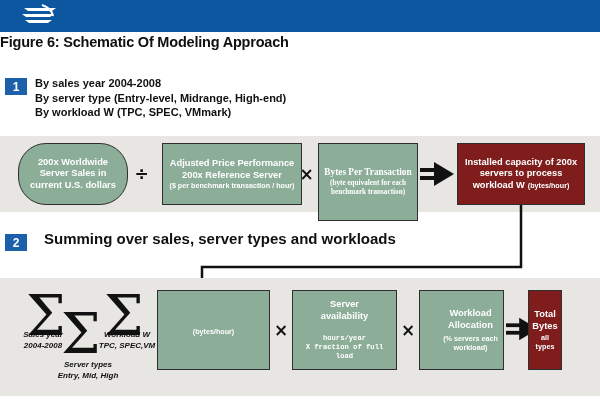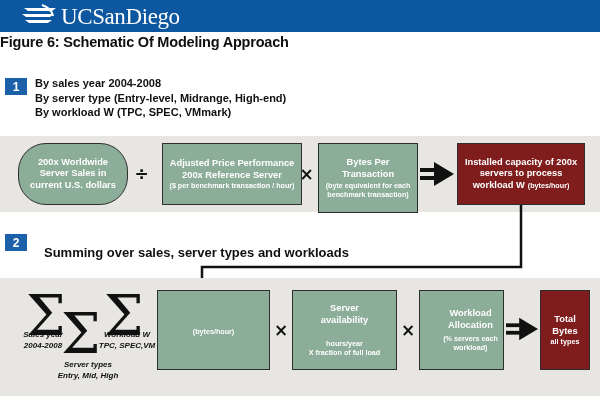--- a/index.html
+++ b/index.html
@@ -78,22 +78,22 @@
     font-size:17px;font-weight:bold;color:#111;
     display:flex;align-items:center;justify-content:center;
     font-family:"DejaVu Sans", sans-serif;
   }
 
   .arrow-eq{position:absolute;}
 
   
   #step2-badge{left:5px;top:234px;}
   #step2-text{
-    position:absolute;left:44px;top:245px;
-    font-size:13px;font-weight:bold;color:#101010;
+    position:absolute;left:44px;top:230px;
+    font-size:15px;font-weight:bold;color:#101010;
   }
 
   
   #connector{position:absolute;left:0;top:205px;width:600px;height:110px;}
 
   
   .sigma{
     position:absolute;
     font-family:"DejaVu Serif", serif;
     color:#111;
@@ -111,21 +111,20 @@
 <div id="header-band"></div>
 <div id="header-rule"></div>
 
 <div id="logo">
   <svg id="logo-mark" viewBox="0 0 36 24">
     <path d="M2 5 L34 5 L30 8 L6 8 Z" fill="#ffffff"></path>
     <path d="M0 11 L32 11 L28 14 L4 14 Z" fill="#ffffff"></path>
     <path d="M3 17 L30 17 L26 20 L7 20 Z" fill="#ffffff"></path>
     <path d="M20 2 C26 4, 30 8, 31 13" stroke="#ffffff" stroke-width="2" fill="none"></path>
   </svg>
-  <span id="logo-text">UCSanDiego</span>
 </div>
 
 <div id="page-title">Figure 6: Schematic Of Modeling Approach</div>
 
 <div class="step-badge" id="step1-badge">1</div>
 <div id="step1-lines">
   <div>By sales year 2004-2008</div>
   <div>By server type (Entry-level, Midrange, High-end)</div>
   <div>By workload W (TPC, SPEC, VMmark)</div>
 </div>
@@ -141,21 +140,21 @@
 <div class="op" style="left:128px;top:143px;width:27px;height:62px;">÷</div>
 
 <div class="box green" style="left:155px;top:143px;width:140px;height:62px;margin-left:7px;">
   <div class="t1" style="white-space:pre-line;">Adjusted Price Performance
 200x Reference Server</div>
   <div class="t2" style="white-space:pre-line;">($ per benchmark transaction / hour)</div>
 </div>
 
 <div class="op" style="left:295px;top:143px;width:23px;height:62px;">×</div>
 
-<div class="box green" style="left:318px;top:143px;width:100px;height:70px;">
+<div class="box green" style="left:318px;top:143px;width:100px;height:78px;font-family:Liberation Serif, serif;">
   <div class="t1" style="white-space:pre-line;">Bytes Per Transaction</div>
   <div class="t2" style="white-space:pre-line;">(byte equivalent for each
 benchmark transaction)</div>
 </div>
 
 <svg class="arrow-eq" style="left:420px;top:160px;" width="34" height="28" viewBox="0 0 34 28">
   <rect x="0" y="8" width="15" height="4" fill="#111"></rect>
   <rect x="0" y="16" width="15" height="4" fill="#111"></rect>
   <polygon points="14,2 34,14 14,26" fill="#111"></polygon>
 </svg>
@@ -194,35 +193,35 @@
 <div class="box green" style="left:157px;top:290px;width:113px;height:80px;">
 
   <div class="t2" style="white-space:pre-line;margin-top:2px;">(bytes/hour)</div>
 </div>
 
 <div class="op" style="left:270px;top:290px;width:22px;height:80px;">×</div>
 
 <div class="box green" style="left:292px;top:290px;width:105px;height:80px;">
   <div class="t1" style="white-space:pre-line;">Server
 availability</div>
-  <div class="t2" style="white-space:pre-line;margin-top:12px;">hours/year
+  <div class="t2" style="white-space:pre-line;margin-top:12px;font-family:Liberation Mono, monospace;">hours/year
 X fraction of full load</div>
 </div>
 
 <div class="op" style="left:397px;top:290px;width:22px;height:80px;">×</div>
 
 <div class="box green" style="left:419px;top:290px;width:85px;height:80px;padding-left:22px;">
   <div class="t1" style="white-space:pre-line;">Workload
 Allocation</div>
   <div class="t2" style="white-space:pre-line;margin-top:2px;">(% servers each
 workload)</div>
 </div>
 
 <svg class="arrow-eq" style="left:506px;top:315px;" width="32" height="28" viewBox="0 0 34 28">
   <rect x="0" y="8" width="15" height="4" fill="#111"></rect>
   <rect x="0" y="16" width="15" height="4" fill="#111"></rect>
   <polygon points="14,2 34,14 14,26" fill="#111"></polygon>
 </svg>
 
-<div class="box blue" style="left:540px;top:290px;width:50px;height:80px;">
+<div class="box blue" style="left:528px;top:290px;width:34px;height:80px;">
   <div class="t1" style="white-space:pre-line;">Total Bytes</div>
   <div class="t2" style="white-space:pre-line;">all types</div>
 </div>
 
 </body></html>

